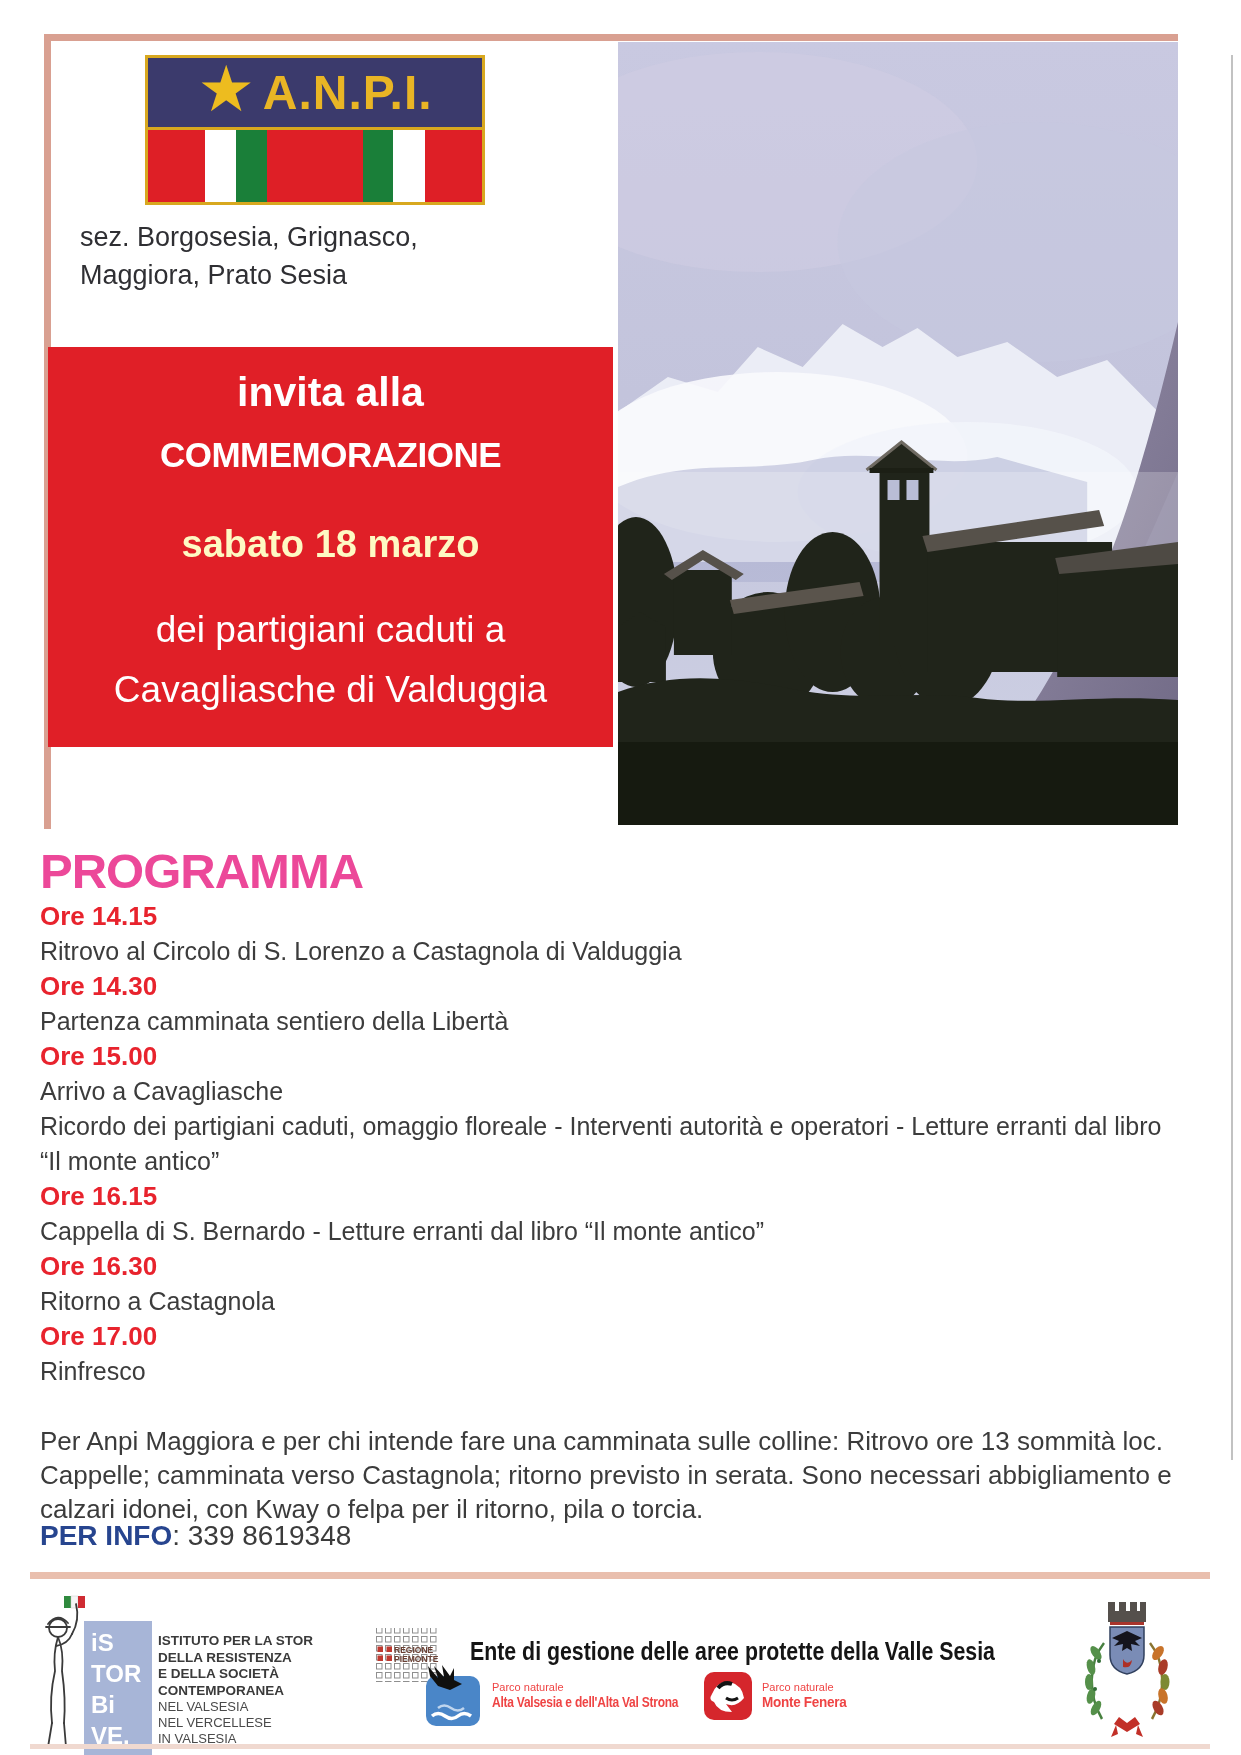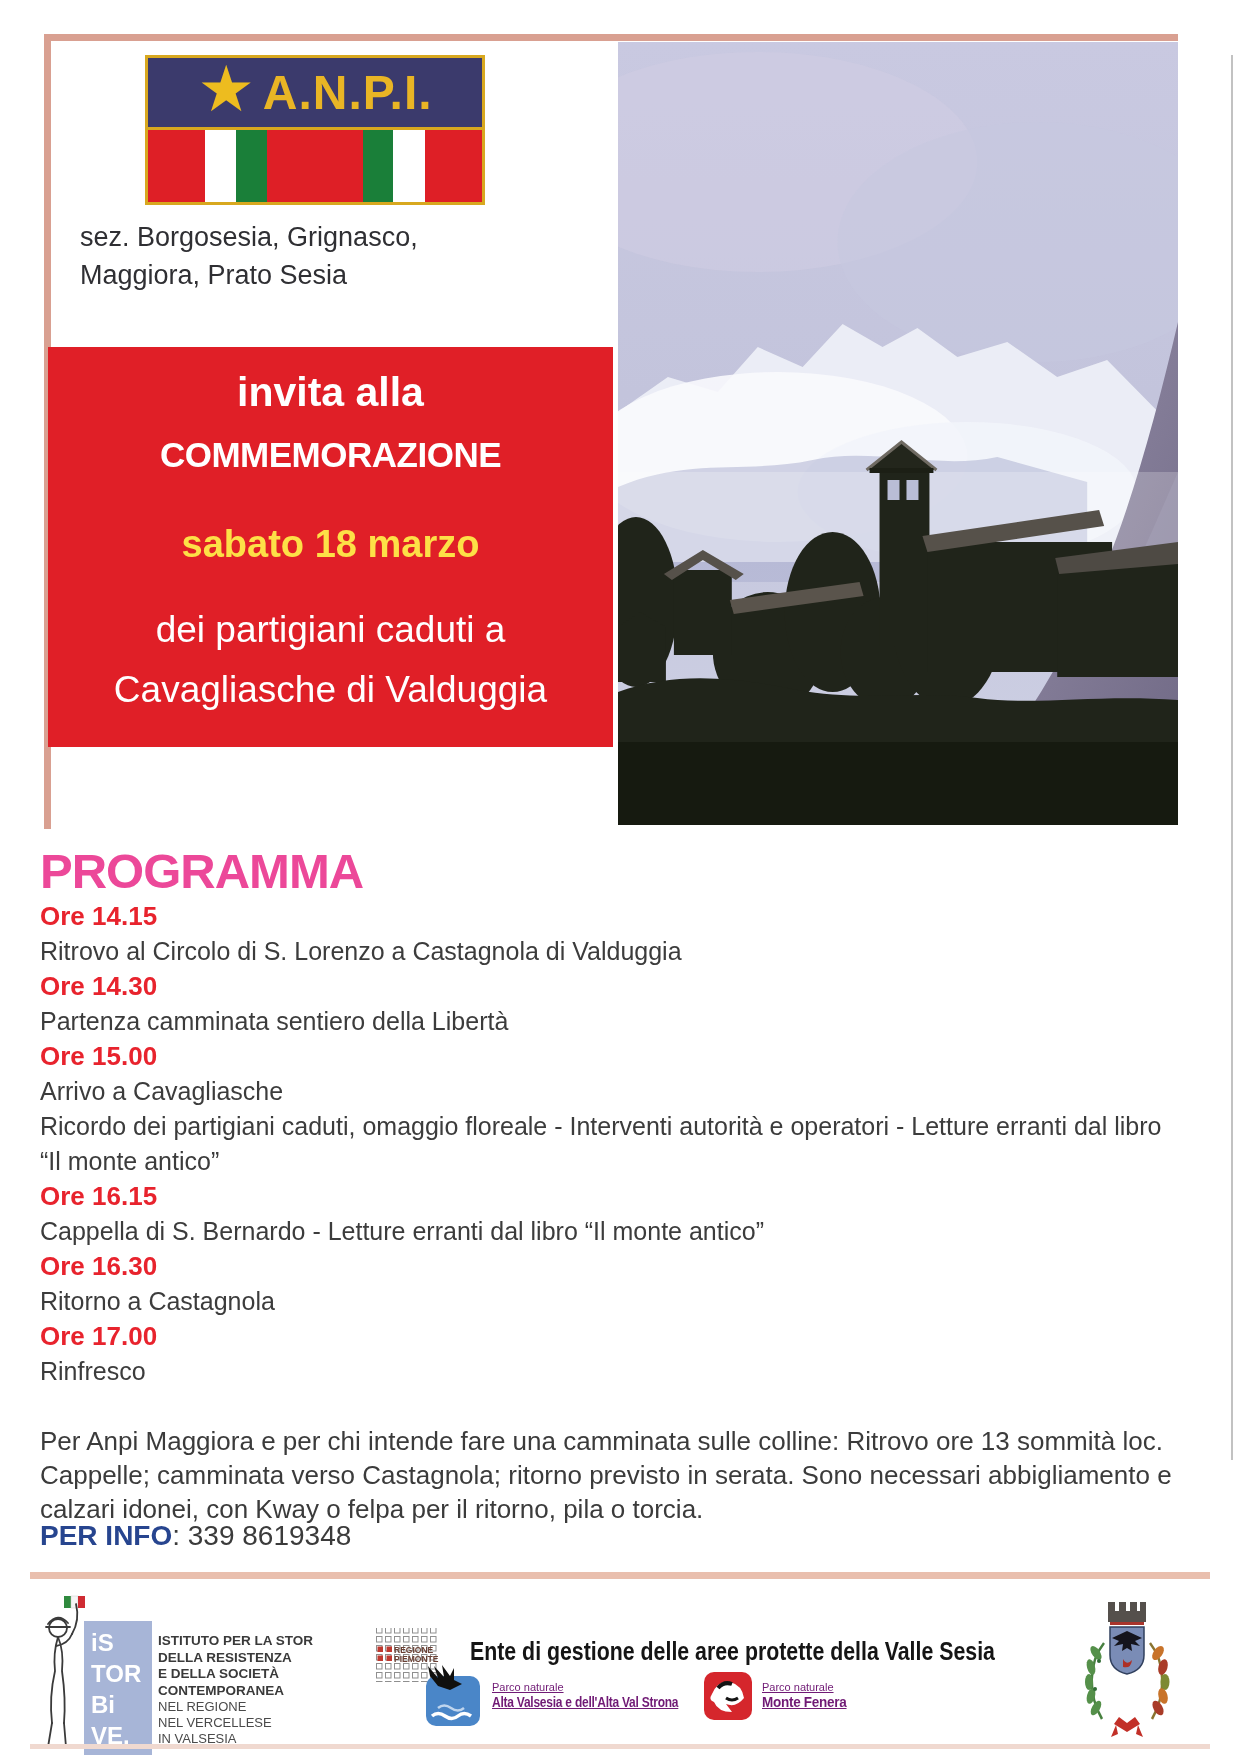--- a/index.html
+++ b/index.html
@@ -22,21 +22,21 @@
   .st-r{background:#de1f26;}.st-w{background:#ffffff;}.st-g{background:#1a7f39;}
   .w17{width:17%;}.w95{width:9.5%;}.w9{width:9%;}.w29{width:29%;}
 
   .sez{position:absolute;left:80px;top:218px;width:440px;font-size:27px;color:#2f2f33;line-height:38px;}
 
   
   .redbox{position:absolute;left:48px;top:347px;width:565px;height:400px;background:#e01f27;color:#fff;text-align:center;}
   .redbox div{position:absolute;left:0;right:0;}
   .inv1{top:22px;font-size:41px;font-weight:bold;}
   .inv2{top:88px;font-size:35px;font-weight:bold;letter-spacing:-0.5px;}
-  .invdate{top:176px;font-size:38px;font-weight:bold;color:#fde047;}
+  .invdate{top:176px;font-size:38px;font-weight:bold;color:#fef9c3;}
   .invw1{top:262px;font-size:37px;}
   .invw2{top:322px;font-size:37px;}
   .invw3{top:400px;font-size:37px;}
 
   .photo{position:absolute;left:618px;top:42px;width:560px;height:783px;display:block;}
 
   
   .prog-title{position:absolute;left:40px;top:843px;font-size:49px;font-weight:bold;color:#ec4899;letter-spacing:-1px;}
   .schedule{position:absolute;left:40px;top:899px;width:1145px;font-size:25px;color:#3c3c3c;}
   .schedule .line{line-height:35px;}
@@ -47,21 +47,21 @@
   .info .val{color:#3b3b3b;}
 
   
   .isto-block{position:absolute;left:84px;top:1621px;width:68px;height:140px;background:#a7b5d7;color:#fff;
               font-weight:bold;font-size:24px;line-height:31px;padding:6px 0 0 7px;box-sizing:border-box;}
   .isto-text{position:absolute;left:158px;top:1633px;color:#3a3a3a;}
   .isto-text .b{font-weight:bold;font-size:13.5px;line-height:16.5px;}
   .isto-text .l{font-weight:normal;font-size:13px;line-height:16px;color:#4a4a4a;}
   .ente-title{position:absolute;left:470px;top:1636px;font-size:26px;font-weight:bold;color:#151515;
               transform:scaleX(.82);transform-origin:left top;white-space:nowrap;}
-  .parco-text{position:absolute;color:#701a75;text-decoration:underline;}
+  .parco-text{position:absolute;color:#ef4444;}
   .pk{font-size:11px;line-height:12px;}
   .pn{font-size:15px;font-weight:bold;letter-spacing:-0.3px;transform:scaleX(.8);transform-origin:left top;white-space:nowrap;}
   .pn2{transform:scaleX(.9);}
   .alta-text{left:492px;top:1681px;}
   .fenera-text{left:762px;top:1681px;}
   svg{display:block;}
   .abs{position:absolute;}
 </style>
 </head>
 <body>
@@ -195,21 +195,21 @@
     <div>TOR</div>
     <div>Bi</div>
     <div>VE.</div>
   </div>
 
   <div class="isto-text">
     <div class="b">ISTITUTO PER LA STOR</div>
     <div class="b">DELLA RESISTENZA</div>
     <div class="b">E DELLA SOCIETÀ</div>
     <div class="b">CONTEMPORANEA</div>
-    <div class="l">NEL REGIONE</div>
+    <div class="l">NEL VALSESIA</div>
     <div class="l">NEL VERCELLESE</div>
     <div class="l">IN VALSESIA</div>
   </div>
 
   <svg class="abs" style="left:366px;top:1626px" width="84" height="60" viewBox="0 0 84 60">
     <defs>
       <pattern id="rp" width="9" height="9" patternUnits="userSpaceOnUse">
         <rect x="1.5" y="1.5" width="5.5" height="5.5" fill="none" stroke="#8f8f8f" stroke-width="1"></rect>
       </pattern>
     </defs>

